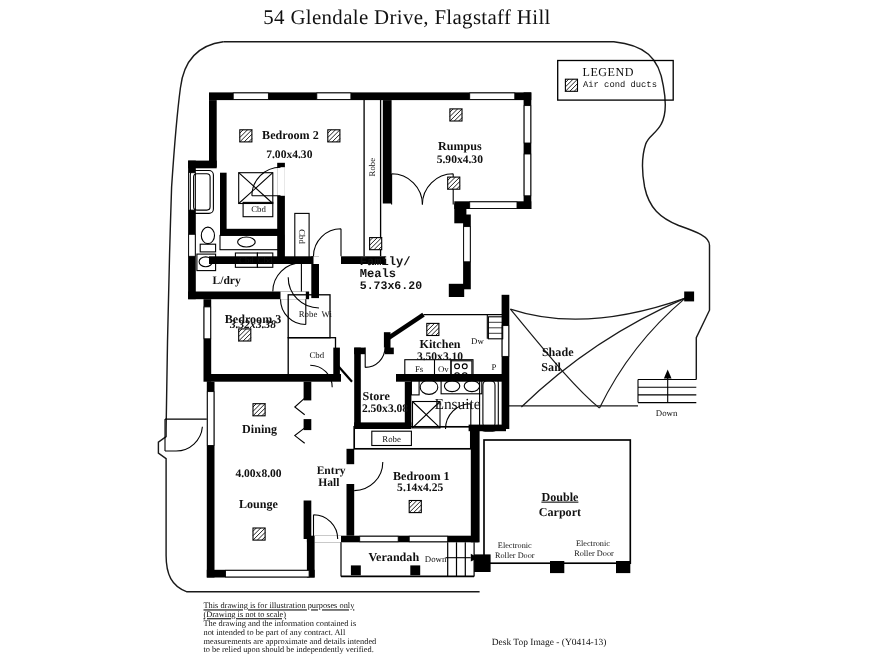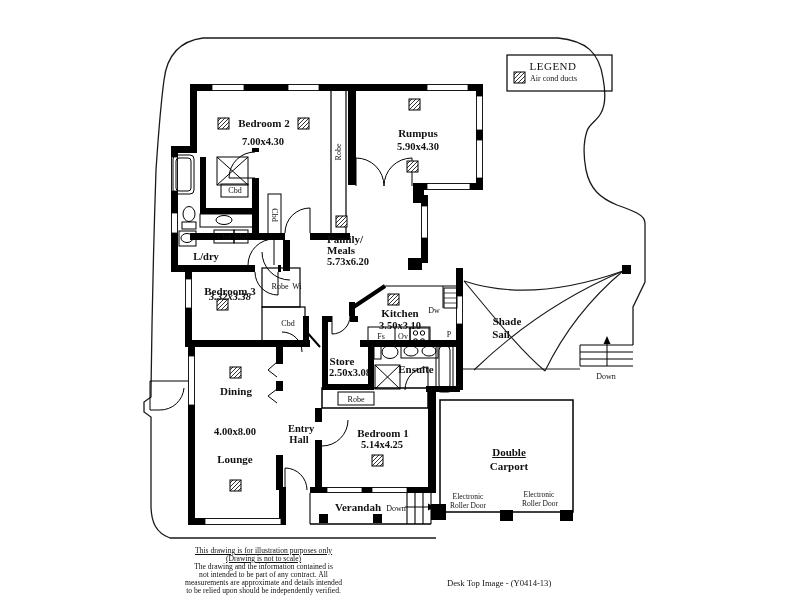--- a/index.html
+++ b/index.html
@@ -1,31 +1,31 @@
 <!DOCTYPE html>
 <html><head>
 <meta charset="utf-8">
 <style>
   html,body{margin:0;padding:0;background:#fff;}
   #stage{position:relative;width:800px;height:600px;background:#fff;overflow:hidden;
          font-family:"Liberation Serif","DejaVu Serif",serif;color:#111;}
   #plan-svg{position:absolute;left:0;top:0;}
   .lbl{position:absolute;transform:translate(-50%,-50%);white-space:nowrap;color:#111;text-align:center;}
-  .ll{position:absolute;transform:translateY(-50%);white-space:nowrap;color:#111;text-align:left;}
+  .ll{position:absolute;transform:translateY(-50%);white-space:nowrap;color:#111;text-align:left;font-family:Liberation Mono, monospace;}
   .b{font-weight:bold;}
   .s19{font-size:19px;letter-spacing:.3px;}
   .s11{font-size:11px;}
   .s10{font-size:10.5px;}
-  .s9{font-size:11px;font-weight:bold;}
+  .s9{font-size:14px;}
   .s8{font-size:8px;}
   .s7{font-size:7.5px;text-align:center;}
   .rotm90{transform:translate(-50%,-50%) rotate(-90deg);}
   .rot90{transform:translate(-50%,-50%) rotate(90deg);}
   .u{text-decoration:underline;}
-  #disclaimer{position:absolute;left:185px;top:547px;font-size:7.6px;line-height:7.9px;text-align:center;}
+  #disclaimer{position:absolute;left:185px;top:547px;font-size:7.6px;line-height:7.9px;}
   #estimate{position:absolute;left:447px;top:547px;font-size:9.3px;line-height:10px;}
   #credit{position:absolute;left:447px;top:578px;font-size:8.6px;}
 </style>
 </head>
 <body>
 
 <div id="stage">
 
 <svg id="plan-svg" width="800" height="600" viewBox="0 0 800 600">
   <defs>
@@ -231,20 +231,21 @@
     <use href="#duct" x="336" y="216"></use>
     <use href="#duct" x="217" y="299"></use>
     <use href="#duct" x="388" y="294"></use>
     <use href="#duct" x="230" y="367"></use>
     <use href="#duct" x="230" y="480"></use>
     <use href="#duct" x="372" y="455"></use>
     <use href="#duct" x="514" y="72"></use>
   </g>
 </svg>
 
+<div class="lbl s19" style="left:370px;top:17px;">54 Glendale Drive, Flagstaff Hill</div>
 
 <div class="lbl s11" style="left:553px;top:66px;letter-spacing:.5px;">LEGEND</div>
 <div class="ll s8" style="left:530px;top:78px;">Air cond ducts</div>
 
 <div class="lbl s11 b" style="left:264px;top:123px;">Bedroom 2</div>
 <div class="lbl s10 b" style="left:263px;top:141px;">7.00x4.30</div>
 <div class="lbl s8 rotm90" style="left:338px;top:152px;">Robe</div>
 
 <div class="lbl s11 b" style="left:418px;top:133px;">Rumpus</div>
 <div class="lbl s10 b" style="left:418px;top:146px;">5.90x4.30</div>

